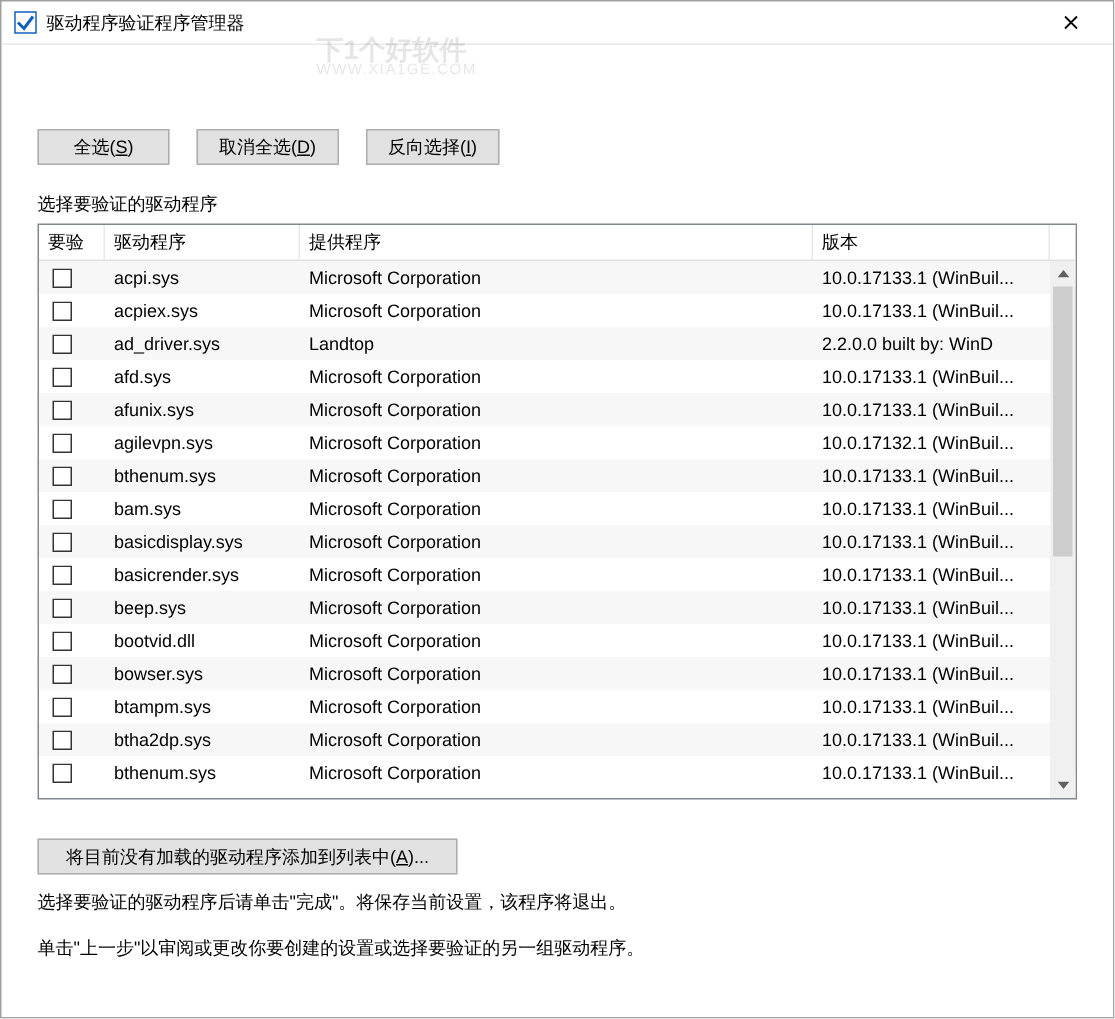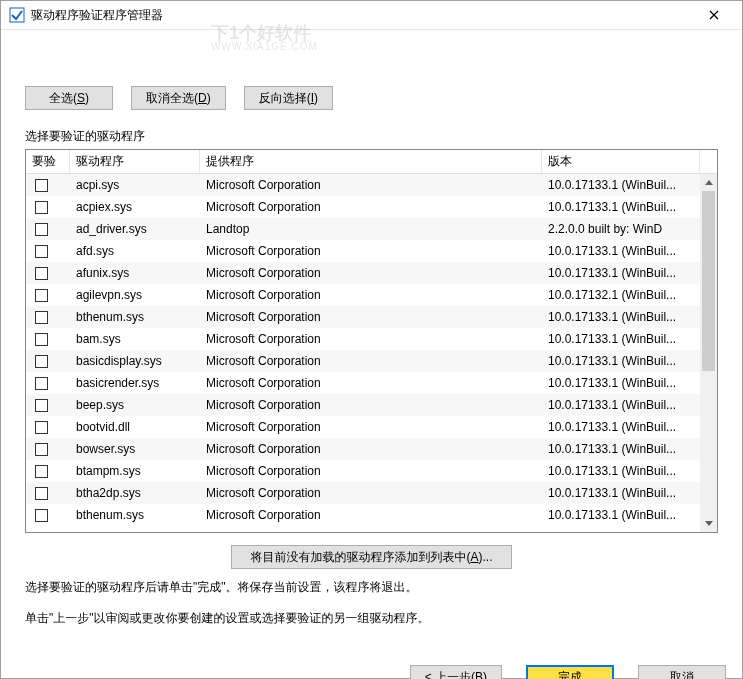--- a/index.html
+++ b/index.html
@@ -28,21 +28,21 @@
 .rows { position: absolute; inset: 0; right: 17px; }
 .scrollbar { position: absolute; top: 0; right: 0; bottom: 0; width: 17px; background: #f0f0f0; }
 .sb-btn { width: 17px; height: 17px; background: #f0f0f0; display: flex; align-items: center; justify-content: center; cursor: pointer; color:#606060;}
 .sb-thumb { position: absolute; top: 17px; left: 2px; right: 2px; height: 180px; background: #cdcdcd; cursor: pointer; }
 .sb-btn.down { position: absolute; bottom: 0; }
 .row { display: flex; height: 22px; align-items: center; }
 .row:nth-child(odd) { background: #f7f7f7; }
 .row:nth-child(even) { background: #fff; }
 .td { padding: 0 6px; font-size: 12px; white-space: nowrap; overflow: hidden; text-overflow: ellipsis; }
 .chk { width: 13px; height: 13px; border: 1px solid #333; background: #fff; margin-left: 3px; cursor: pointer; }
-.mid-btn-row { display: flex; justify-content: center; margin: 12px 0 10px 0; }
+.mid-btn-row { display: flex; justify-content: flex-start; margin: 26px 0 10px 0; }
 .helptext { font-size: 12px; margin-bottom: 14px; }
 .bottom-bar { display: flex; justify-content: flex-end; gap: 24px; padding: 10px 16px 28px 16px; }
 .bottom-bar .btn { min-width: 88px; }
 u { text-decoration: underline; }
 </style>
 </head>
 <body>
 
 <div class="window">
   <div class="titlebar">

